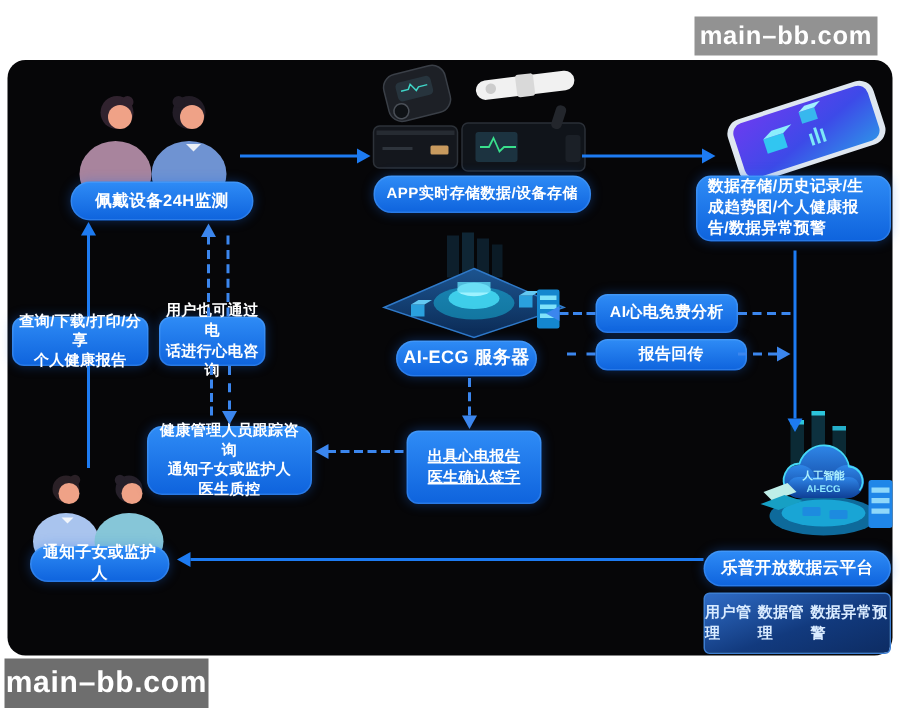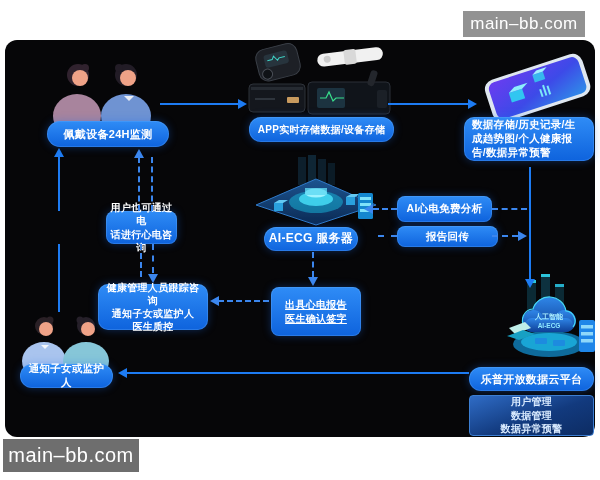--- a/index.html
+++ b/index.html
@@ -8,40 +8,40 @@
   .canvas{position:absolute;left:5px;top:40px;width:590px;height:397px;
           background:#060608;border-radius:12px;}
   
   .nb{position:absolute;display:flex;flex-direction:column;align-items:center;justify-content:center;
       background:linear-gradient(180deg,#2f8cf6 0%,#0e63dd 100%);color:#fff;font-weight:700;
       text-align:center;border-radius:11px;line-height:1.32;letter-spacing:.3px;
       box-shadow:0 0 0 1px rgba(110,180,255,.28) inset,0 0 8px rgba(25,110,235,.35);
       box-sizing:border-box;padding:2px 4px;}
   .nb span{display:block;}
   .nb-left{align-items:flex-start;text-align:left;padding:4px 8px;}
-  .panel{position:absolute;display:flex;flex-direction:column;align-items:center;justify-content:center;
+  .panel{position:absolute;display:flex;flex-direction:row;align-items:center;justify-content:center;
       background:linear-gradient(160deg,#2f6cc6 0%,#123a7e 55%,#0d2c63 100%);
       border:1px solid #3c7ed2;border-radius:4px;color:#d9ebff;font-weight:700;
       line-height:1.38;letter-spacing:.3px;box-sizing:border-box;}
   .panel span{display:block;}
   
   .hl{position:absolute;height:2px;background:#1d7bf2;}
   .vl{position:absolute;width:2px;background:#1d7bf2;}
   .hd{position:absolute;height:0;border-top:2px dashed #3b86ee;}
   .vd{position:absolute;width:0;border-left:2px dashed #3b86ee;}
   .tr{position:absolute;width:0;height:0;}
   .tr-r{border-top:5px solid transparent;border-bottom:5px solid transparent;border-left:9px solid #1d7bf2;}
   .tr-l{border-top:5px solid transparent;border-bottom:5px solid transparent;border-right:9px solid #1d7bf2;}
   .tr-u{border-left:5px solid transparent;border-right:5px solid transparent;border-bottom:9px solid #1d7bf2;}
   .tr-d{border-left:5px solid transparent;border-right:5px solid transparent;border-top:9px solid #1d7bf2;}
   .tr-l.dsh{border-right-color:#3b86ee;} .tr-r.dsh{border-left-color:#3b86ee;}
   .tr-u.dsh{border-bottom-color:#3b86ee;} .tr-d.dsh{border-top-color:#3b86ee;}
   
   .wm{position:absolute;color:#ffffff;display:flex;align-items:center;justify-content:center;
-      letter-spacing:.5px;}
+      letter-spacing:.5px;font-weight:bold;}
   .wm-top{left:463px;top:11px;width:122px;height:26px;background:#929292;font-size:17px;}
   .wm-bot{left:3px;top:439px;width:136px;height:33px;background:#6e6e6e;font-size:20px;}
   svg{position:absolute;overflow:visible;}
   .svgtxt{font-family:"Liberation Sans","DejaVu Sans",sans-serif;font-weight:700;}
 </style>
 </head>
 <body>
 
 <div class="page">
   <div class="canvas"></div>
@@ -195,20 +195,24 @@
   </div>
 
   <div class="nb" style="left:249px;top:117px;width:145px;height:25px;font-size:10px;border-radius:12px;">
     <span>APP实时存储数据/设备存储</span>
   </div>
 
   <div class="nb nb-left" style="left:464px;top:117px;width:130px;height:44px;font-size:10.5px;border-radius:10px;justify-content:center;">
     <span>数据存储/历史记录/生成趋势图/个人健康报告/数据异常预警</span>
   </div>
 
+  <div class="nb" style="left:8px;top:211px;width:91px;height:33px;font-size:10px;border-radius:8px;">
+    <span>查询/下载/打印/分享</span>
+    <span>个人健康报告</span>
+  </div>
 
   <div class="nb" style="left:106px;top:211px;width:71px;height:33px;font-size:10px;border-radius:8px;">
     <span>用户也可通过电</span>
     <span>话进行心电咨询</span>
   </div>
 
   <div class="nb" style="left:264px;top:227px;width:94px;height:24px;font-size:12px;border-radius:12px;">
     <span>AI-ECG 服务器</span>
   </div>
 

